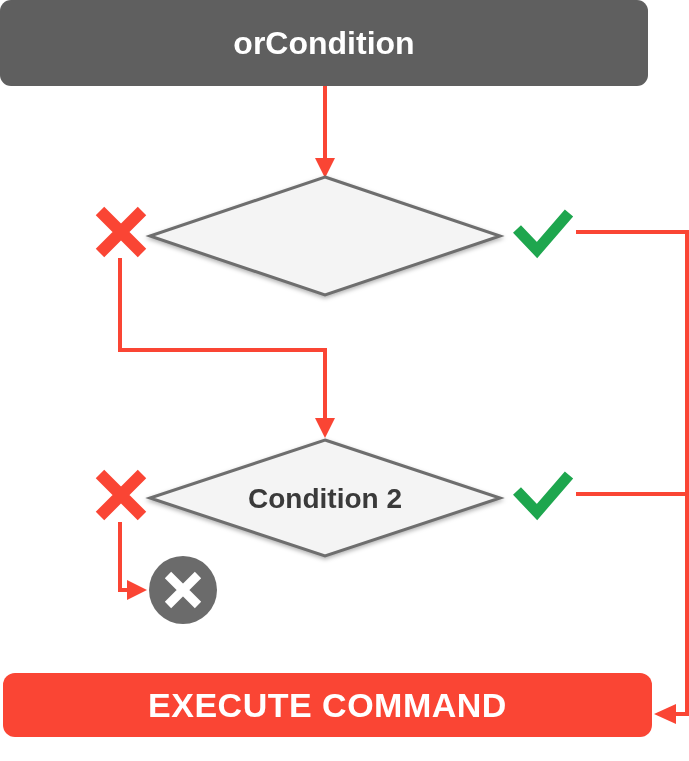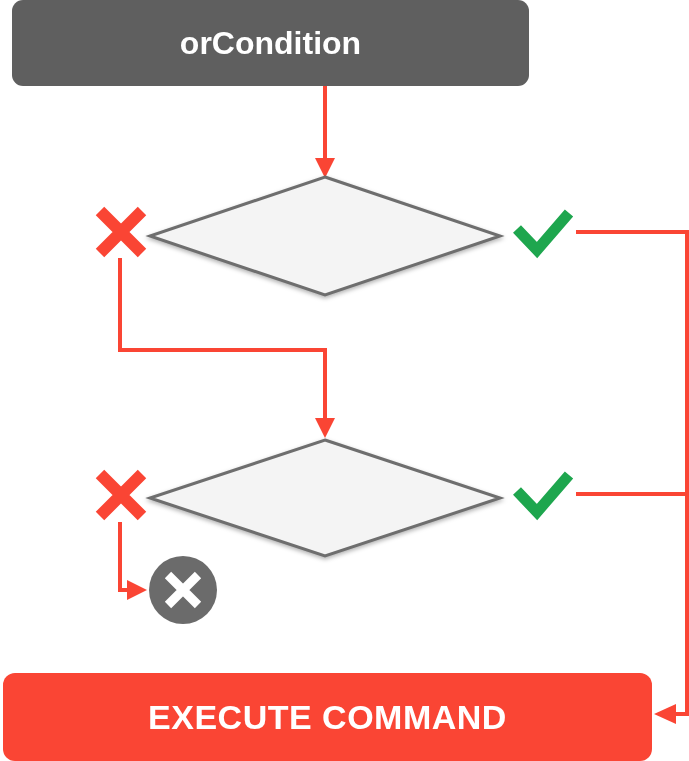--- a/index.html
+++ b/index.html
@@ -22,35 +22,35 @@
   }
   .node {
     position: absolute;
     display: flex;
     align-items: center;
     justify-content: center;
     box-sizing: border-box;
     text-align: center;
   }
   .start-node {
-    left: 12px;
+    left: 0;
     top: 0px;
-    width: 517px;
+    width: 648px;
     height: 86px;
     background: var(--header_gray);
     border-radius: 11px;
     color: var(--white);
     font-size: 32px;
     font-weight: bold;
   }
   .execute-node {
     left: 3px;
     top: 673px;
     width: 649px;
-    height: 88px;
+    height: 64px;
     background: var(--red);
     border-radius: 12px;
     color: var(--white);
     font-size: 34px;
     font-weight: bold;
     letter-spacing: 0.5px;
   }
   .diamond-label {
     position: absolute;
     width: 350px;
@@ -152,18 +152,19 @@
       <circle class="terminate-circle" cx="183" cy="590" r="34"></circle>
       <path class="circle-x" d="M168 575 L 198 605 M198 575 L 168 605"></path>
     </g>
   </svg>
 
   <div class="node start-node">
     <span>orCondition</span>
   </div>
 
 
+  <div class="diamond-label c2">Condition 2</div>
 
   <div class="node execute-node">
     <span>EXECUTE COMMAND</span>
   </div>
 
 </div>
 
 </body></html>

